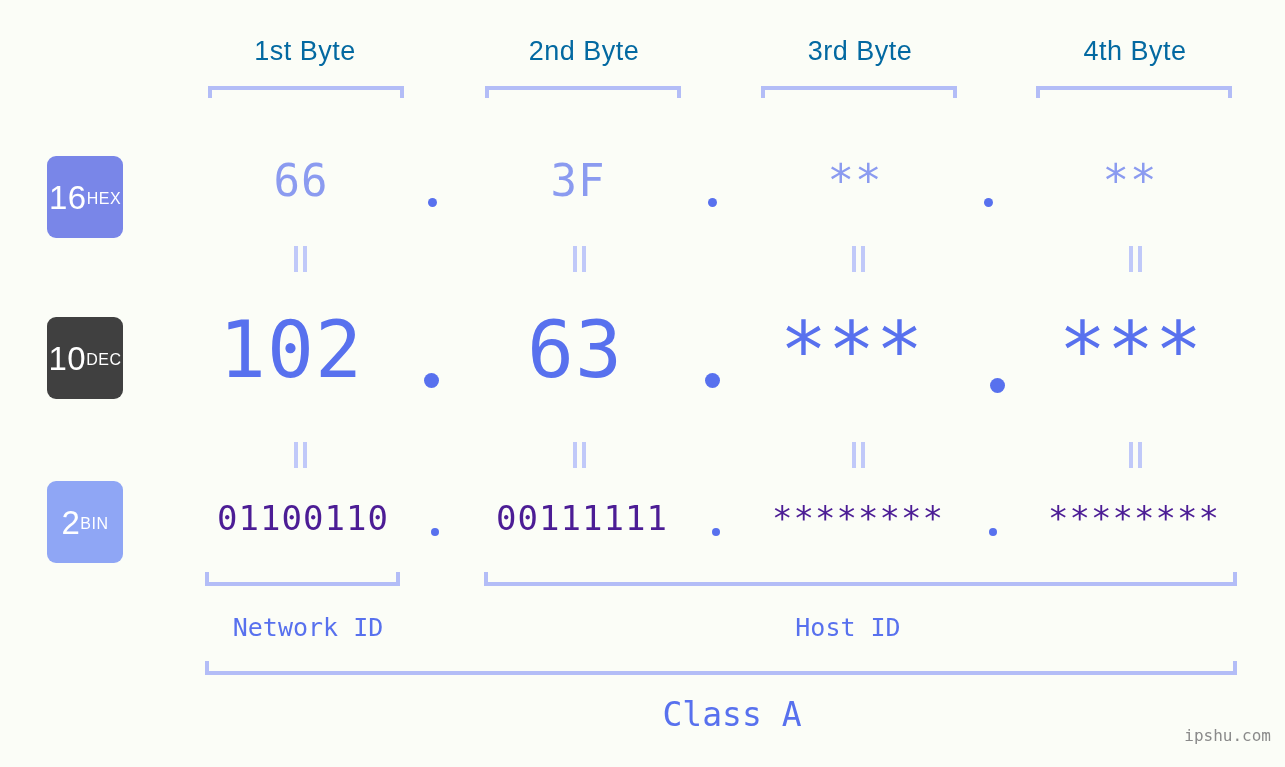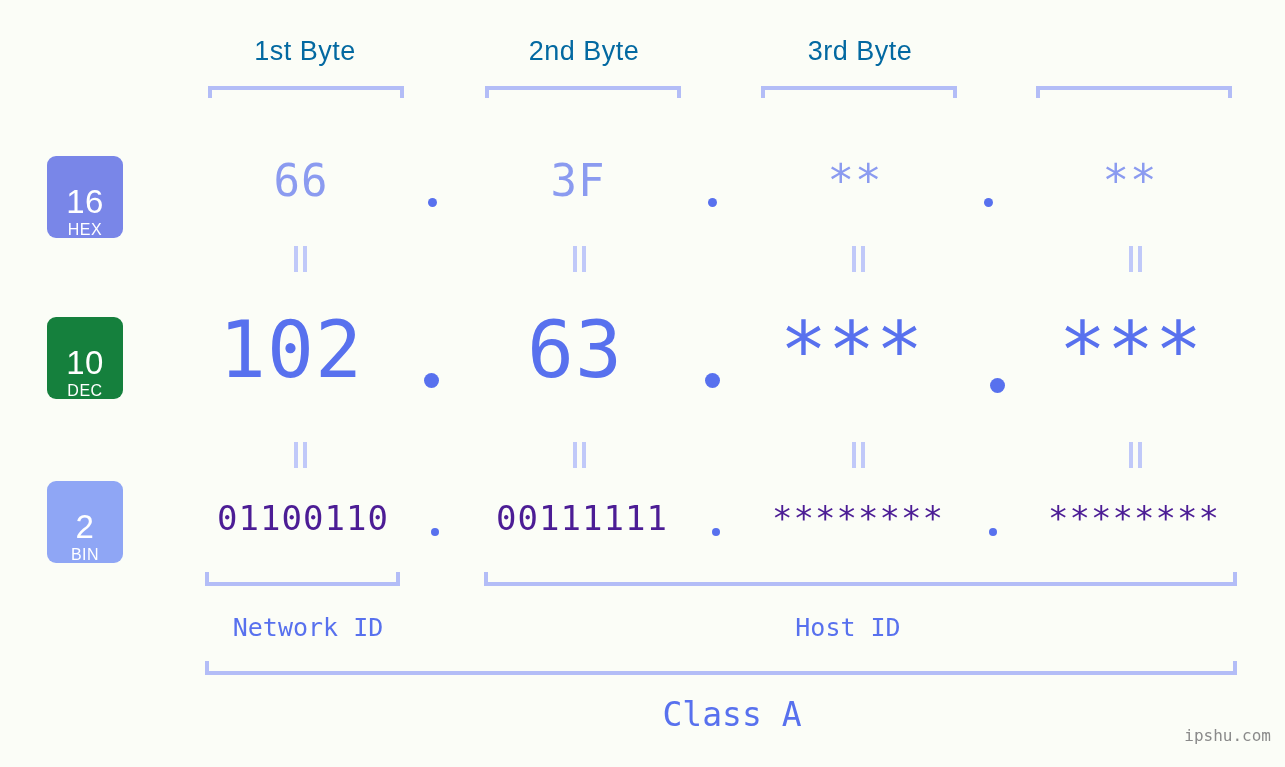--- a/index.html
+++ b/index.html
@@ -51,23 +51,23 @@
     box-sizing: border-box;
   }
 
   
   .badge {
     position: absolute;
     width: 76px;
     height: 82px;
     border-radius: 9px;
     display: flex;
-    flex-direction: column;
+    flex-direction: row;
     align-items: center;
-    justify-content: flex-end;
+    justify-content: center;
     color: #ffffff;
     line-height: 1;
   }
   .badge .num {
     font-size: 33px;
     font-weight: 400;
     letter-spacing: 0.5px;
   }
   .badge .sub {
     font-size: 16px;
@@ -149,31 +149,32 @@
   }
 </style>
 </head>
 <body>
 
 <div id="canvas">
 
   <div class="byte-label" style="left:205px; top:36px; width:200px;">1st Byte</div>
   <div class="byte-label" style="left:484px; top:36px; width:200px;">2nd Byte</div>
   <div class="byte-label" style="left:760px; top:36px; width:200px;">3rd Byte</div>
+  <div class="byte-label" style="left:1035px; top:36px; width:200px;">4th Byte</div>
 
   <div class="bracket-top" style="left:208px; top:86px; width:196px;"></div>
   <div class="bracket-top" style="left:485px; top:86px; width:196px;"></div>
   <div class="bracket-top" style="left:761px; top:86px; width:196px;"></div>
   <div class="bracket-top" style="left:1036px; top:86px; width:196px;"></div>
 
   <div class="badge" style="left:47px; top:156px; background:#7986e8;">
     <span class="num">16</span>
     <span class="sub">HEX</span>
   </div>
-  <div class="badge" style="left:47px; top:317px; background:#15803d;">
+  <div class="badge" style="left:47px; top:317px; background:#404040;">
     <span class="num">10</span>
     <span class="sub">DEC</span>
   </div>
   <div class="badge" style="left:47px; top:481px; background:#8fa6f5;">
     <span class="num">2</span>
     <span class="sub">BIN</span>
   </div>
 
   <div class="row-hex">
     <div class="cell" style="left:206px; top:155px; width:190px;">66</div>

